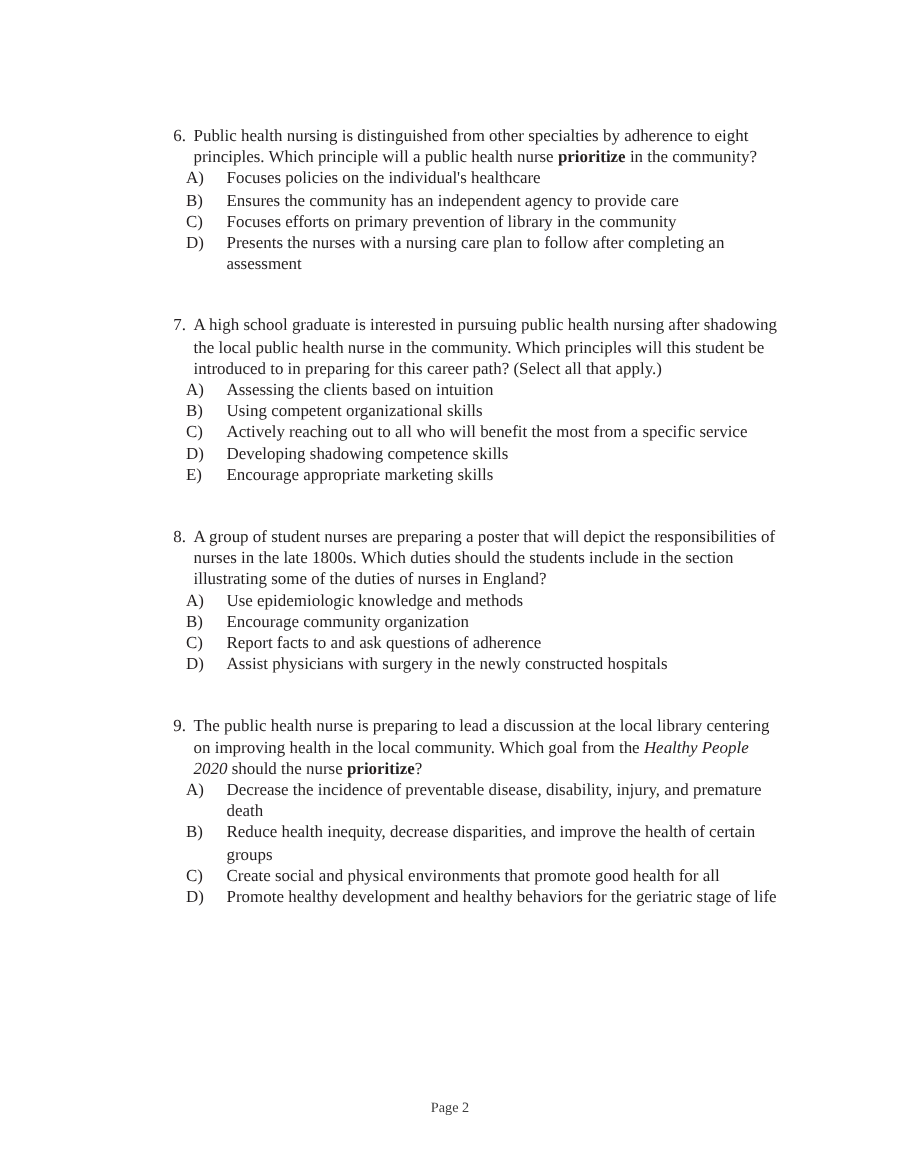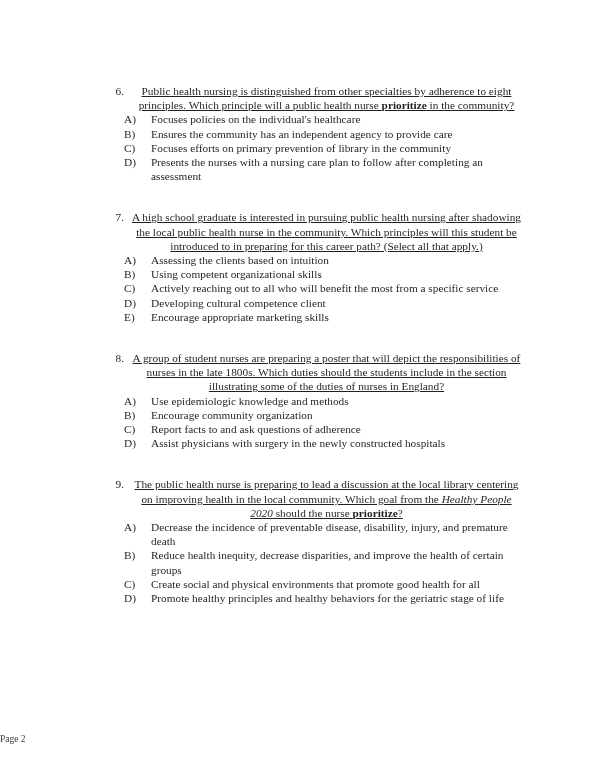--- a/index.html
+++ b/index.html
@@ -45,23 +45,22 @@
     flex: 0 0 20px;
     text-align: right;
     font-size: 11.3px;
     line-height: 14.2px;
   }
   .q-stem {
     flex: 1 1 auto;
     padding-left: 5px;
     font-size: 11.3px;
     line-height: 14.2px;
-    text-align: center;
+    text-align: left;
     hyphens: none;
-    text-decoration: underline;
   }
   .q-stem b {
     font-weight: bold;
   }
   .q-stem i {
     font-style: italic;
   }
   .options {
     margin-top: 0px;
     padding-left: 20px;
@@ -81,21 +80,21 @@
     padding-left: 6px;
     font-size: 11.3px;
     line-height: 14.2px;
     font-family: Liberation Serif, serif;
   }
   .footer {
     position: absolute;
     left: 0;
     top: 733px;
     width: 600px;
-    text-align: left;
+    text-align: center;
     font-size: 9.5px;
     line-height: 12px;
     color: #3b3b3b;
   }
 </style>
 </head>
 <body>
 
 <div class="page">
   <div class="content">
@@ -138,21 +137,21 @@
         <div class="opt-row">
           <div class="opt-letter">B)</div>
           <div class="opt-text">Using competent organizational skills</div>
         </div>
         <div class="opt-row">
           <div class="opt-letter">C)</div>
           <div class="opt-text">Actively reaching out to all who will benefit the most from a specific service</div>
         </div>
         <div class="opt-row">
           <div class="opt-letter">D)</div>
-          <div class="opt-text">Developing cultural competence client</div>
+          <div class="opt-text">Developing shadowing competence skills</div>
         </div>
         <div class="opt-row">
           <div class="opt-letter">E)</div>
           <div class="opt-text">Encourage appropriate marketing skills</div>
         </div>
       </div>
     </div>
 
     <div class="question-block">
       <div class="q-row">
@@ -192,21 +191,21 @@
         <div class="opt-row">
           <div class="opt-letter">B)</div>
           <div class="opt-text">Reduce health inequity, decrease disparities, and improve the health of certain groups</div>
         </div>
         <div class="opt-row">
           <div class="opt-letter">C)</div>
           <div class="opt-text">Create social and physical environments that promote good health for all</div>
         </div>
         <div class="opt-row">
           <div class="opt-letter">D)</div>
-          <div class="opt-text">Promote healthy principles and healthy behaviors for the geriatric stage of life</div>
+          <div class="opt-text">Promote healthy development and healthy behaviors for the geriatric stage of life</div>
         </div>
       </div>
     </div>
 
   </div>
 
   <div class="footer">
     <span>Page 2</span>
   </div>
 </div>

